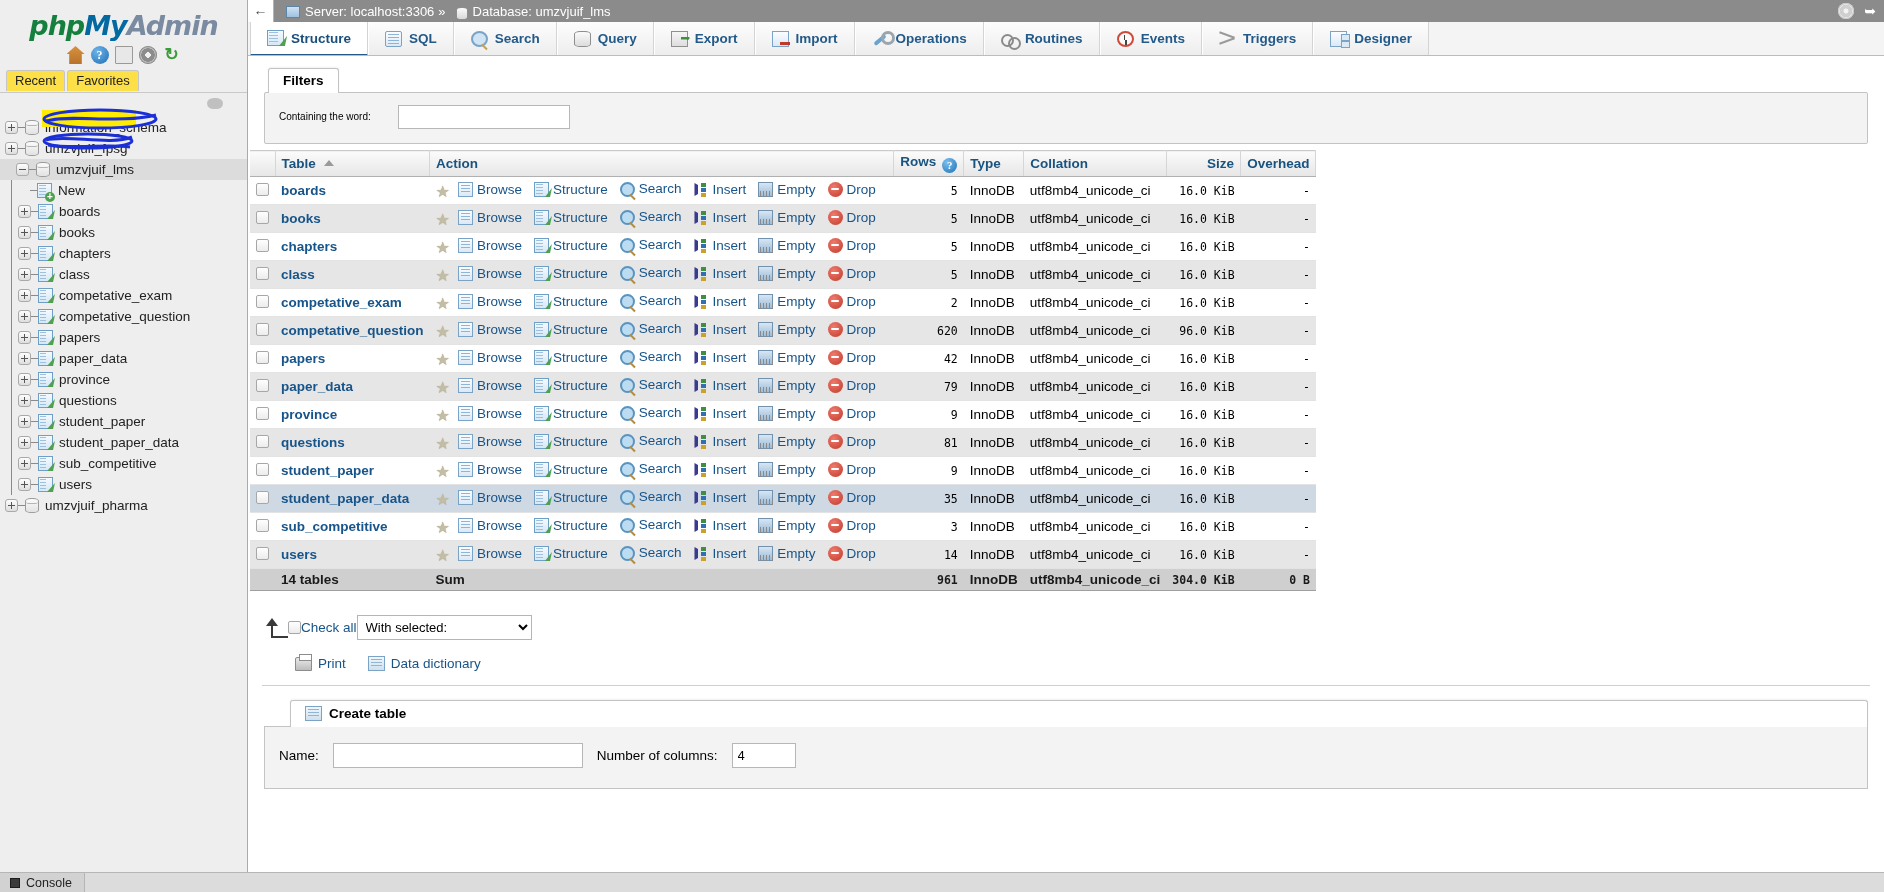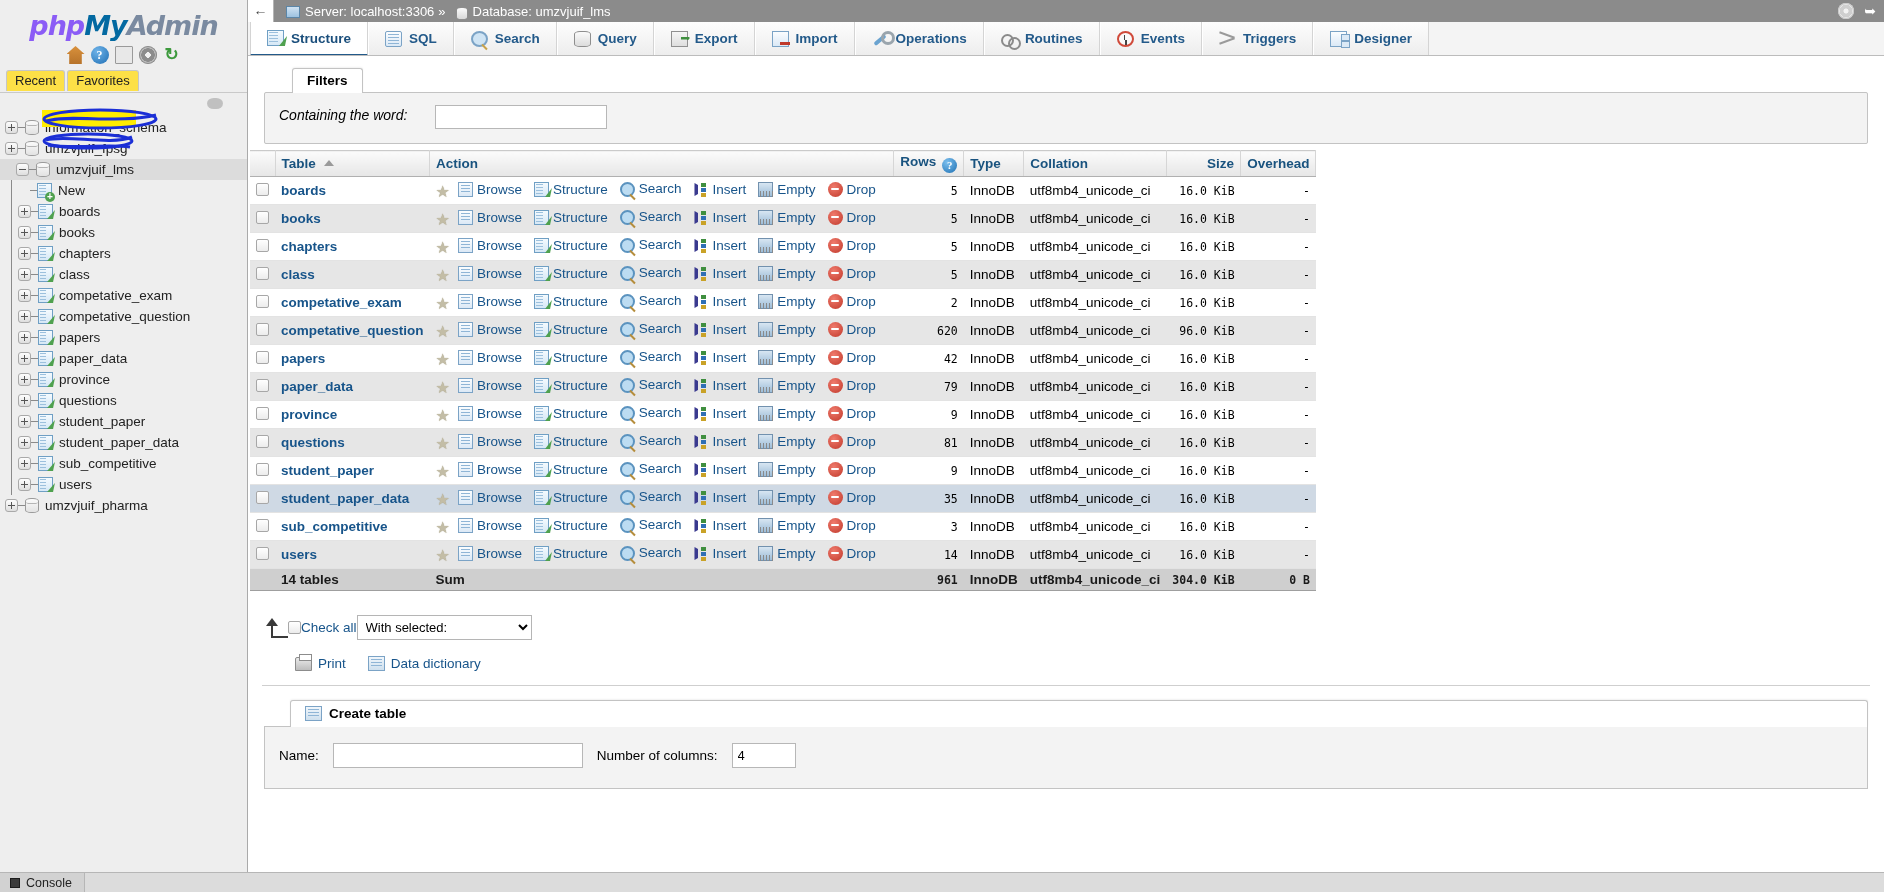--- a/index.html
+++ b/index.html
@@ -26,21 +26,21 @@
   .pma-logo {
     text-align: center;
     padding: 10px 0 2px 0;
     font-family: "DejaVu Sans", sans-serif;
     font-size: 27px;
     font-weight: bold;
     font-style: italic;
     letter-spacing: -1px;
     white-space: nowrap;
   }
-  .pma-logo .php { color: #8b5cf6; }
+  .pma-logo .php { color: #15803d; }
   .pma-logo .my { color: #0369a1; }
   .pma-logo .admin { color: #7a8aa0; }
 
   .logo-icons {
     text-align: center;
     padding: 3px 0 6px 0;
     line-height: 1;
   }
   .logo-icons span {
     display: inline-block;
@@ -348,36 +348,35 @@
   .filters-wrap { padding: 12px 16px 0 16px; }
   .legend-box {
     display: inline-block;
     background: #fff;
     border: 1px solid #c3c3c3;
     border-bottom: none;
     border-radius: 3px 3px 0 0;
     padding: 4px 14px 5px 14px;
     font-weight: bold;
     font-size: 13.5px;
-    margin-left: 28px;
+    margin-left: 4px;
     position: relative;
     z-index: 2;
     box-shadow: 0 -1px 2px rgba(0,0,0,.06);
   }
   fieldset.filters {
     margin: -1px 0 0 0;
     border: 1px solid #c3c3c3;
     background: #f3f3f3;
     padding: 12px 14px 14px 14px;
     border-radius: 2px;
   }
   fieldset.filters label {
-    font-size: 14px;
+    font-size: 10px;
     margin-right: 24px;
-    font-style: italic;
   }
   fieldset.filters input[type=text] {
     width: 172px; height: 24px;
     border: 1px solid #b7b7b7;
     background: #fff;
     font-size: 13px;
     padding: 2px 5px;
     vertical-align: middle;
   }
 

